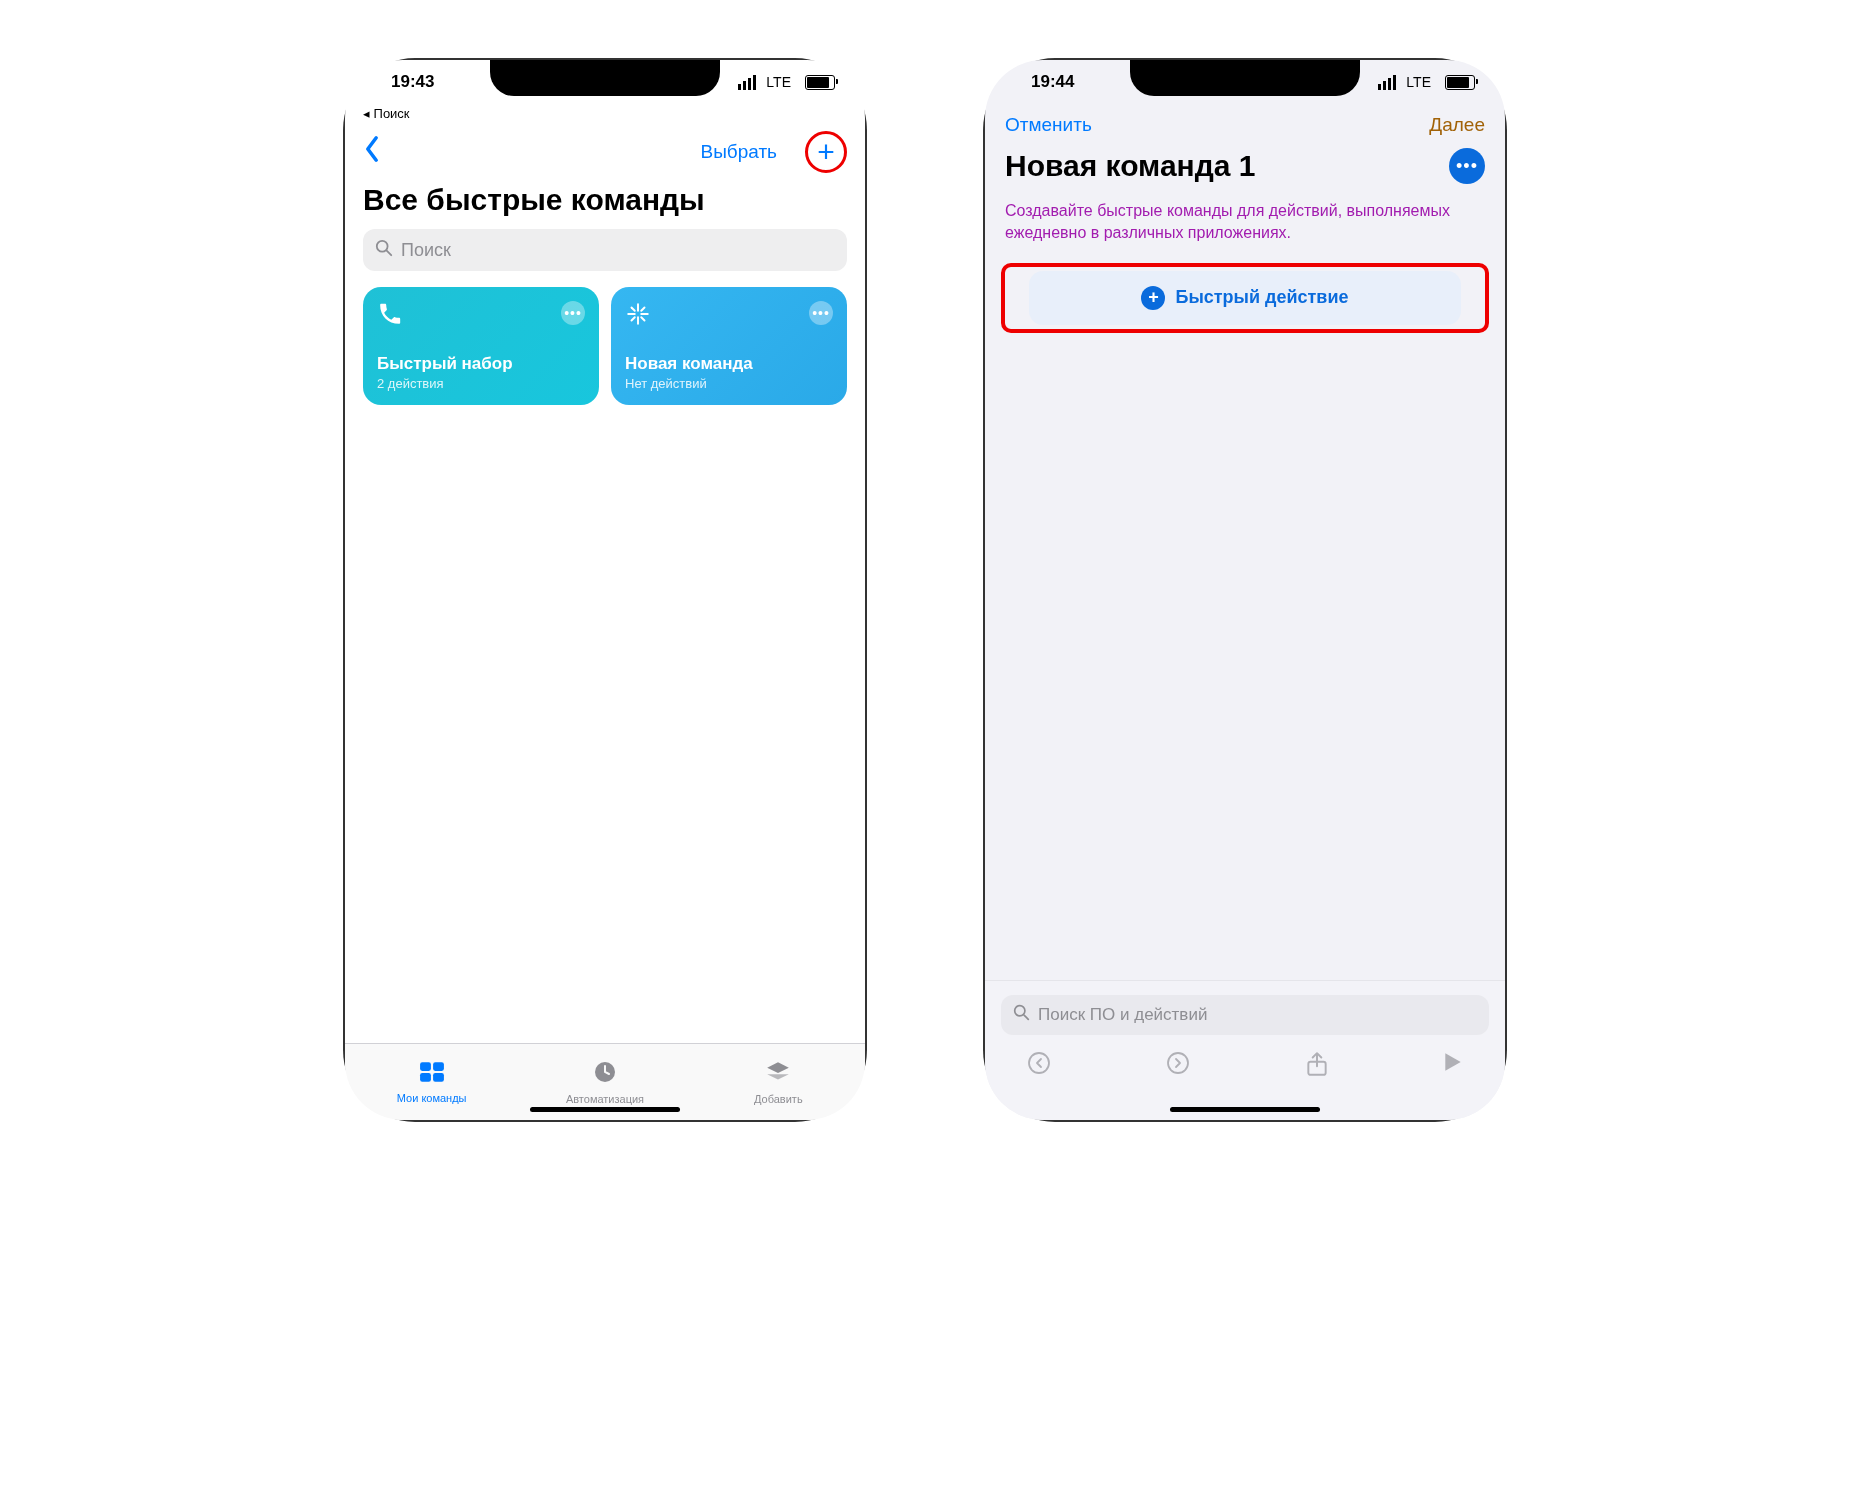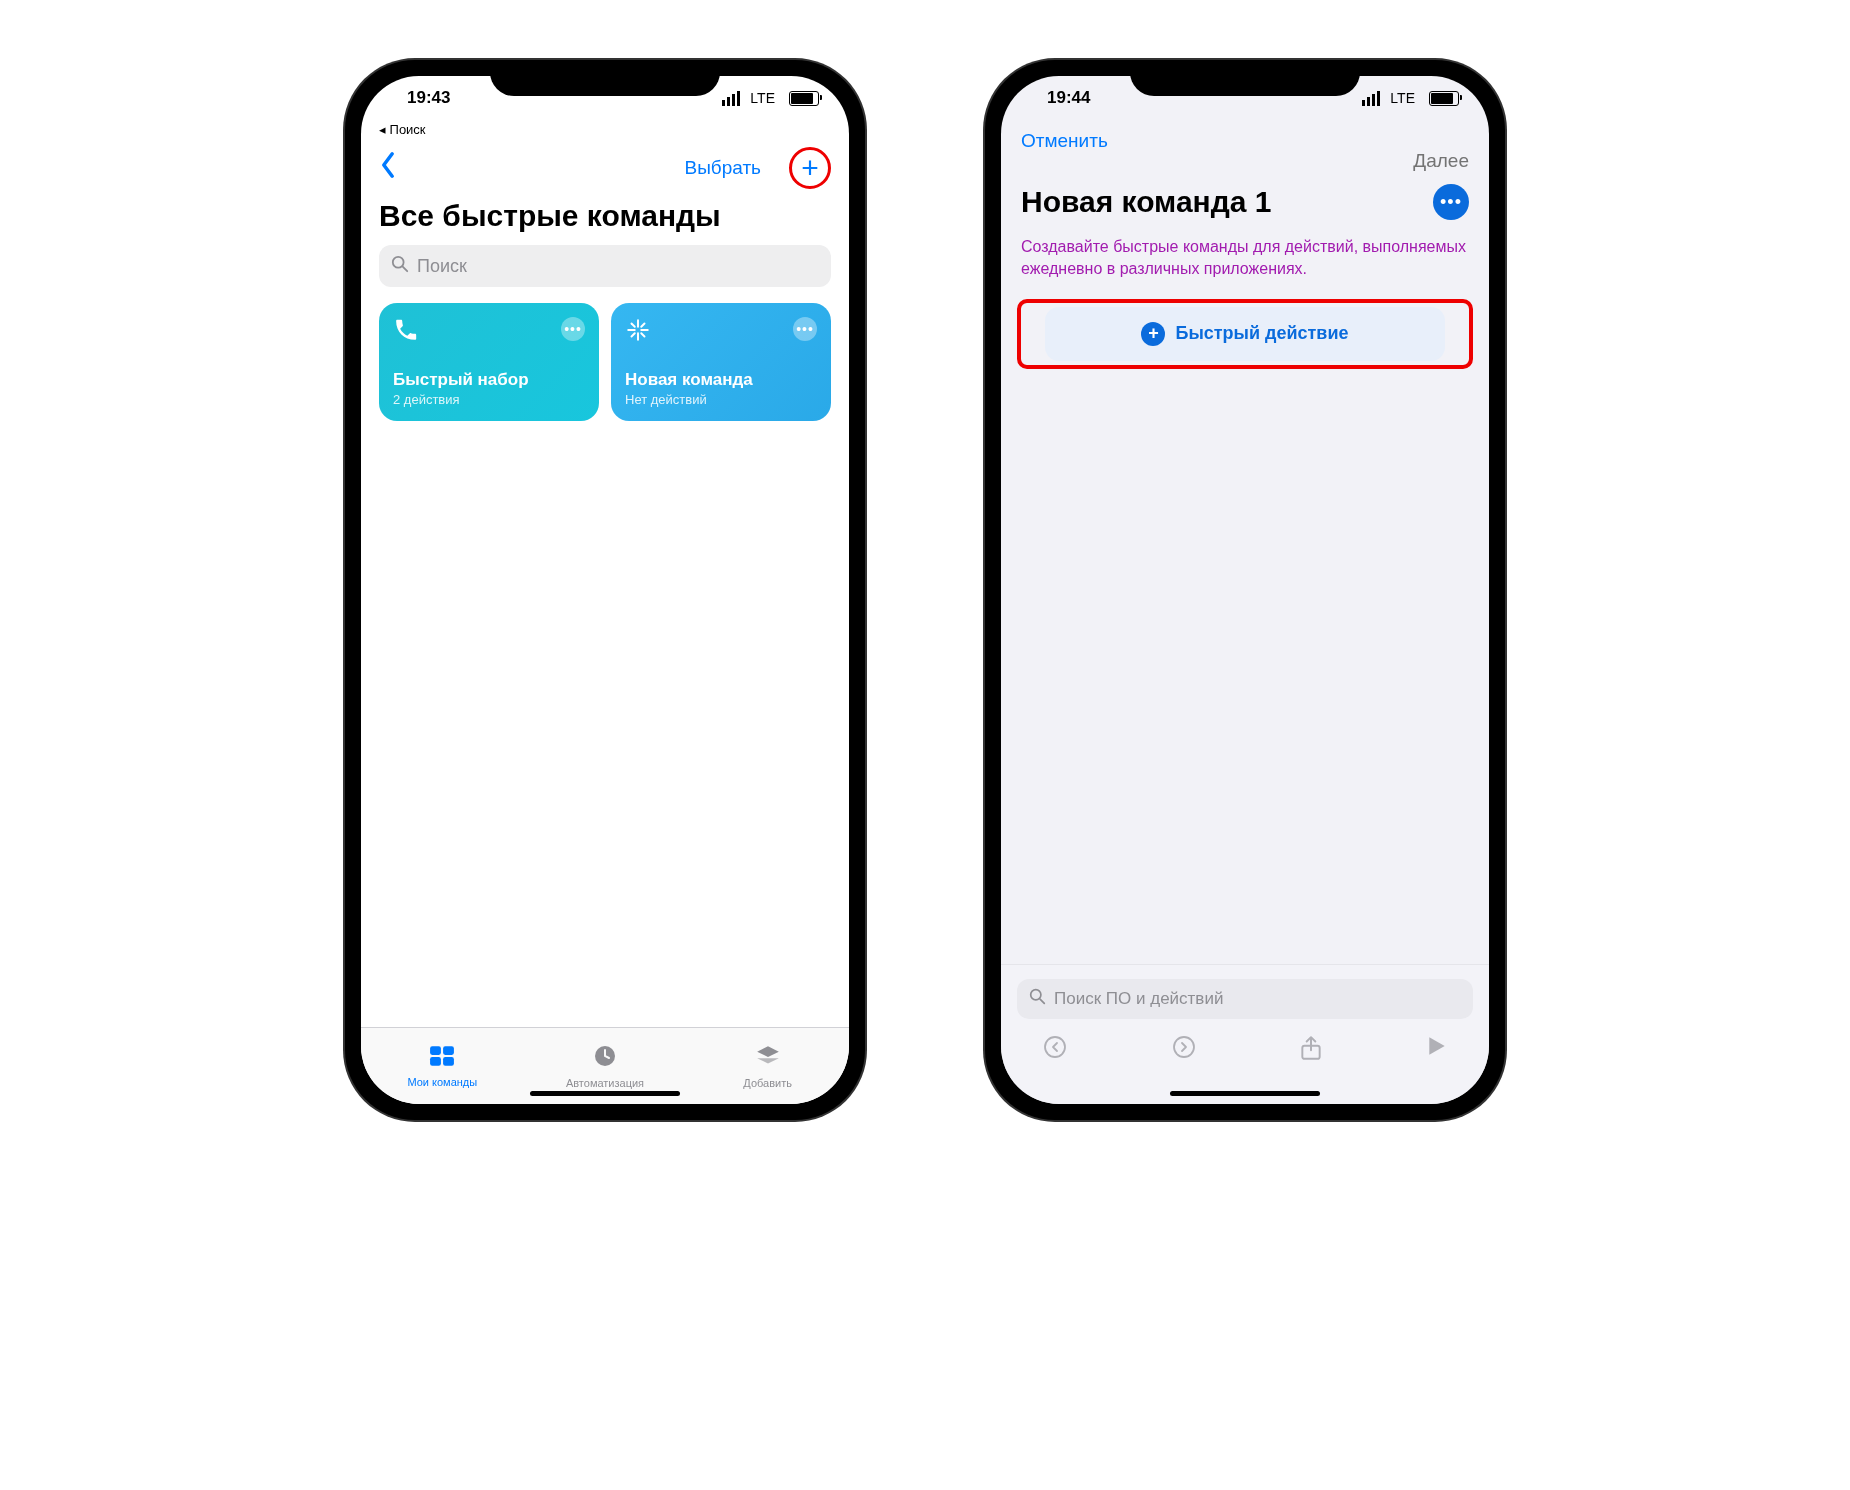--- a/index.html
+++ b/index.html
@@ -13,21 +13,20 @@
     justify-content: center;
     gap: 120px;
     padding-top: 60px;
     box-sizing: border-box;
   }
   .phone {
     width: 520px;
     height: 1060px;
     background: #000;
     border-radius: 70px;
-    padding: 16px;
     box-sizing: border-box;
     position: relative;
     box-shadow: 0 0 0 2px #333;
   }
   .screen {
     width: 100%;
     height: 100%;
     background: #fff;
     border-radius: 58px;
     overflow: hidden;
@@ -122,21 +121,21 @@
   .tab {
     flex:1; display:flex; flex-direction:column; align-items:center; justify-content:center; gap:3px;
     font-size:11px; color:#8e8e93;
   }
   .tab.active { color:#007aff;}
   .tab-icon { font-size:22px;}
   .home-indicator{ position:absolute; bottom:8px; left:50%; transform:translateX(-50%); width:150px; height:5px; background:#000; border-radius:3px;}
   
   .modal-nav { display:flex; justify-content:space-between; padding:10px 20px 8px; font-size:19px;}
   .cancel { color:#007aff;}
-  .next { color:#737373;margin-top:20px;}
+  .next { color:#a16207;}
   .title-row { display:flex; justify-content:space-between; align-items:center; padding:4px 20px 10px;}
   .title2 { font-size:30px; font-weight:700;}
   .more-btn { width:36px;height:36px;border-radius:50%;background:#0a6bdc;display:flex;align-items:center;justify-content:center;color:#fff;font-size:18px;letter-spacing:1px;}
   .subtitle { padding:6px 20px 18px; font-size:16px; color:#a21caf; line-height:1.4;}
   .add-action {
     margin:0 20px;
     background:#e8effa;
     border-radius:14px;
     height:54px;
     display:flex;

